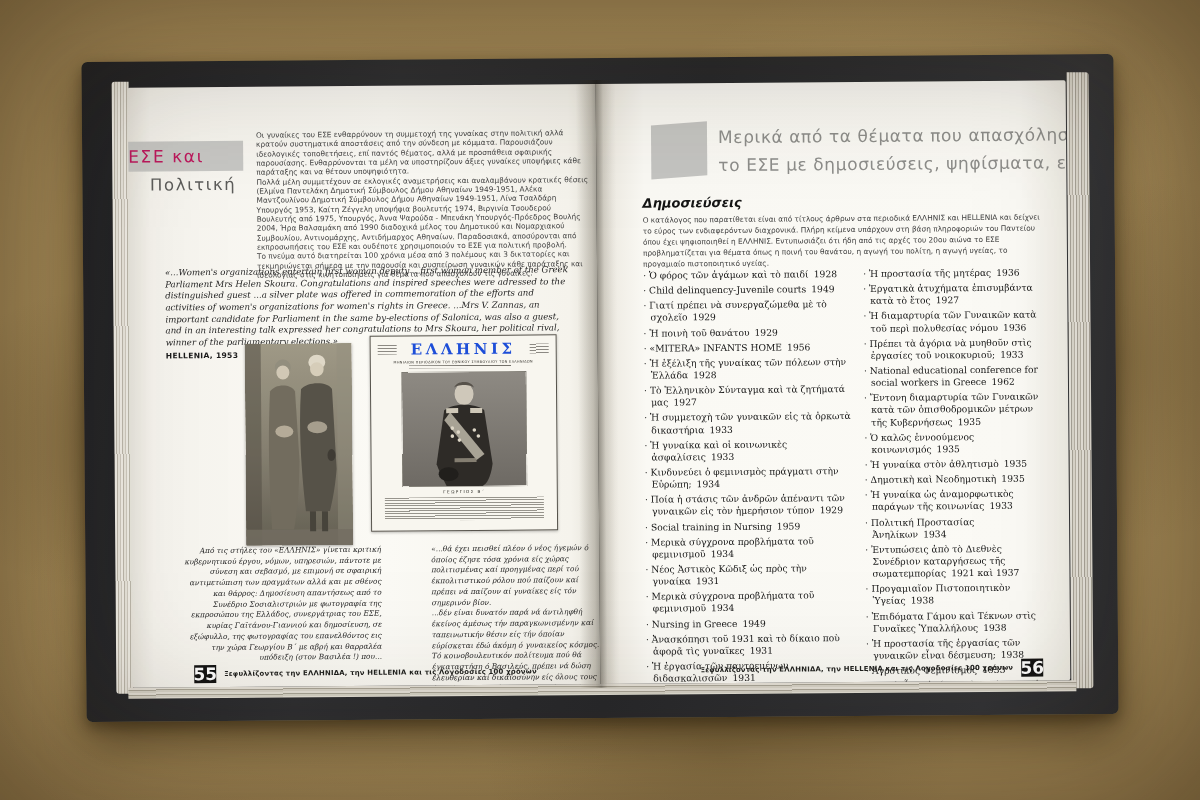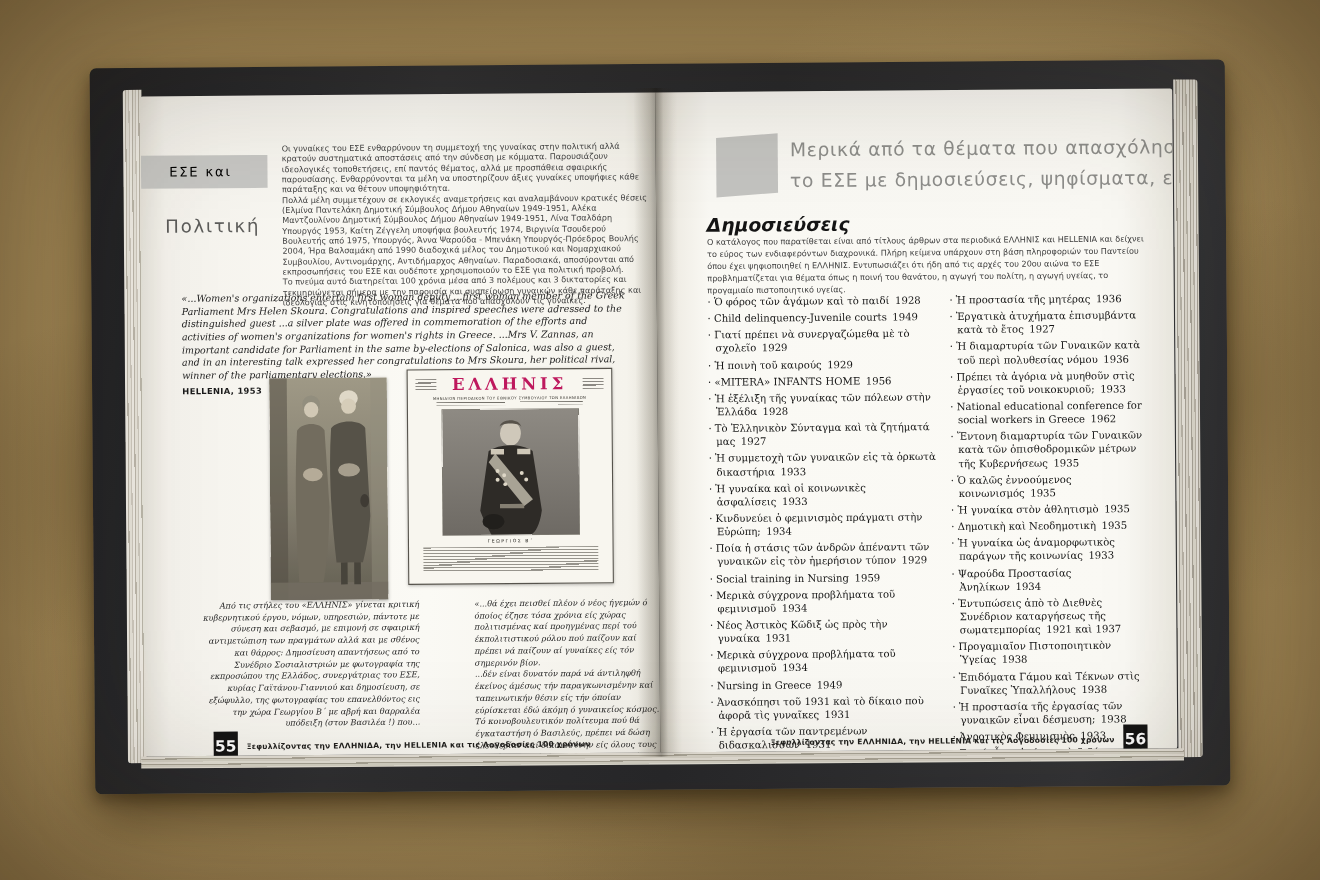--- a/index.html
+++ b/index.html
@@ -31,71 +31,71 @@
     background:linear-gradient(90deg,#e9e6de 0px,#f6f4ee 22px,#fbfaf5 55%,#f5f3ec 94%,#e4e1d7 100%);
     border-radius:2px 0 0 2px;}
   .page-right{left:514px;width:470px;
     background:linear-gradient(90deg,#d9d5ca 0px,#efece4 16px,#faf9f4 48px,#fbfaf5 90%,#f0eee6 100%);
     border-radius:0 2px 2px 0;}
   .spine-shadow{position:absolute;left:494px;top:22px;width:40px;height:608px;pointer-events:none;
     background:linear-gradient(90deg,rgba(40,32,18,0) 0%,rgba(40,32,18,0.20) 38%,rgba(18,14,6,0.32) 52%,rgba(40,32,18,0.10) 68%,rgba(40,32,18,0) 100%);}
 
   
   .band{position:absolute;left:0;top:54px;width:115px;height:30px;background:#c8c8c5;}
-  .band-line1{height:30px;line-height:30px;text-align:center;padding-right:7px;
-    font-size:12px;color:#000000;letter-spacing:1.6px;}
+  .band-line1{height:30px;line-height:30px;text-align:left;padding-right:7px;
+    font-size:17px;color:#be185d;letter-spacing:1.6px;}
   .band-line2{position:absolute;left:0;top:88px;width:108px;text-align:right;
-    font-size:16.5px;color:#5d5d5b;letter-spacing:1.6px;margin-top:21px;}
+    font-size:16.5px;color:#5d5d5b;letter-spacing:1.6px;}
   .body-text{position:absolute;left:128px;top:44px;width:334px;
     font-size:7.4px;line-height:1.26;color:#444;}
   .body-text p{margin:0;}
   .quote{position:absolute;left:36px;top:180px;width:408px;
     font-family:"DejaVu Serif","Liberation Serif",serif;font-style:italic;
     font-size:8.6px;line-height:1.36;color:#222;}
   .quote-source{position:absolute;left:36px;top:264px;font-weight:bold;font-size:7.6px;
     letter-spacing:0.3px;color:#1b1b1b;}
   .photo-women{position:absolute;left:115px;top:257px;width:107px;height:202px;
     box-shadow:0 1px 3px rgba(0,0,0,0.3);overflow:hidden;}
   .photo-women svg{display:block;}
 
   .magazine{position:absolute;left:240px;top:250px;width:187px;height:196px;background:#f8f6ef;
     border:1px solid #56534c;box-sizing:border-box;box-shadow:0 1px 3px rgba(0,0,0,0.28);
     display:flex;flex-direction:column;align-items:center;padding:5px 7px;}
   .mag-mast-row{display:flex;width:100%;align-items:center;justify-content:space-between;}
   .mag-side{width:19px;height:10px;background:repeating-linear-gradient(180deg,#8c8983 0 1px,transparent 1px 3px);}
   .mag-masthead{font-family:"DejaVu Serif","Liberation Serif",serif;font-weight:bold;
-    font-size:15px;letter-spacing:3.5px;color:#be185d;line-height:1.1;}
+    font-size:15px;letter-spacing:3.5px;color:#1d4ed8;line-height:1.1;}
   .mag-subtitle{font-size:3.4px;letter-spacing:0.4px;color:#34322c;margin-top:2px;white-space:nowrap;}
   .mag-rule{width:78%;height:3px;margin-top:1.5px;
     background:repeating-linear-gradient(180deg,#74716a 0 0.8px,transparent 0.8px 3px);}
   .mag-portrait{width:124px;height:114px;margin-top:4px;overflow:hidden;box-shadow:0 0 0 0.5px #7c7970;}
   .mag-caption{font-size:4.2px;letter-spacing:1.4px;color:#2b2a25;margin-top:3px;}
   .microtext{width:93%;height:23px;margin-top:2.5px;opacity:0.75;
     background:repeating-linear-gradient(180deg,#76736b 0 1px,transparent 1px 2.6px);}
 
   .caption{position:absolute;top:459px;font-family:"DejaVu Serif","Liberation Serif",serif;
     font-style:italic;font-size:7.4px;line-height:1.45;color:#272727;}
   .caption p{margin:0;}
   .caption-left{left:48px;width:202px;text-align:right;}
   .caption-right{left:300px;width:172px;text-align:left;}
 
   .footer{position:absolute;display:flex;align-items:center;gap:8px;}
   .footer-left{left:62px;top:578px;}
   .footer-right{right:27px;top:578px;}
-  .pagenum{width:22px;height:28px;background:#141414;color:#fff;font-weight:bold;
-    font-size:14px;display:flex;align-items:center;justify-content:center;}
+  .pagenum{width:22px;height:18px;background:#141414;color:#fff;font-weight:bold;
+    font-size:17px;display:flex;align-items:center;justify-content:center;}
   .footer-text{font-size:6.9px;font-weight:bold;color:#20201e;letter-spacing:0.2px;white-space:nowrap;}
 
   
   .title-square{position:absolute;left:55px;top:40px;width:56px;height:54px;background:#c5c5c2;
     transform:skewY(-4deg);}
   .pr-title-lines{position:absolute;left:122px;top:40px;}
   .pr-title{font-size:17px;line-height:28px;color:#8e8e8b;letter-spacing:0.6px;white-space:nowrap;}
   .section-heading{position:absolute;left:46px;top:112px;font-weight:bold;font-style:italic;
-    font-size:17px;color:#151515;text-align:right;}
+    font-size:13px;color:#151515;text-align:right;}
   .intro{position:absolute;left:46px;top:131px;width:400px;font-size:7.4px;line-height:1.5;color:#3d3d3d;}
   .columns{position:absolute;left:46px;top:186px;width:404px;display:flex;gap:12px;}
   .col-a{width:208px;}
   .col-b{width:184px;}
   .article{font-family:"DejaVu Serif","Liberation Serif",serif;font-size:9.2px;line-height:1.32;
     color:#161616;margin-bottom:3px;padding-left:7px;text-indent:-7px;}
   .article::before{content:"· ";}
   .a-year{margin-left:5px;}
 </style>
 </head>
@@ -220,21 +220,21 @@
 
             <div class="article">
               <span class="a-title">Child delinquency-Juvenile courts</span><span class="a-year">1949</span>
             </div>
 
             <div class="article">
               <span class="a-title">Γιατί πρέπει νὰ συνεργαζώμεθα μὲ τὸ σχολεῖο</span><span class="a-year">1929</span>
             </div>
 
             <div class="article">
-              <span class="a-title">Ἡ ποινὴ τοῦ καιρούς</span><span class="a-year">1929</span>
+              <span class="a-title">Ἡ ποινὴ τοῦ θανάτου</span><span class="a-year">1929</span>
             </div>
 
             <div class="article">
               <span class="a-title">«MITERA» INFANTS HOME</span><span class="a-year">1956</span>
             </div>
 
             <div class="article">
               <span class="a-title">Ἡ ἐξέλιξη τῆς γυναίκας τῶν πόλεων στὴν Ἑλλάδα</span><span class="a-year">1928</span>
             </div>
 
@@ -323,21 +323,21 @@
 
             <div class="article">
               <span class="a-title">Δημοτικὴ καὶ Νεοδημοτικὴ</span><span class="a-year">1935</span>
             </div>
 
             <div class="article">
               <span class="a-title">Ἡ γυναίκα ὡς ἀναμορφωτικὸς παράγων τῆς κοινωνίας</span><span class="a-year">1933</span>
             </div>
 
             <div class="article">
-              <span class="a-title">Ψαρούδα Προστασίας Ἀνηλίκων</span><span class="a-year">1934</span>
+              <span class="a-title">Πολιτική Προστασίας Ἀνηλίκων</span><span class="a-year">1934</span>
             </div>
 
             <div class="article">
               <span class="a-title">Ἐντυπώσεις ἀπὸ τὸ Διεθνὲς Συνέδριον καταργήσεως τῆς σωματεμπορίας</span><span class="a-year">1921 καὶ 1937</span>
             </div>
 
             <div class="article">
               <span class="a-title">Προγαμιαῖον Πιστοποιητικὸν Ὑγείας</span><span class="a-year">1938</span>
             </div>
 

